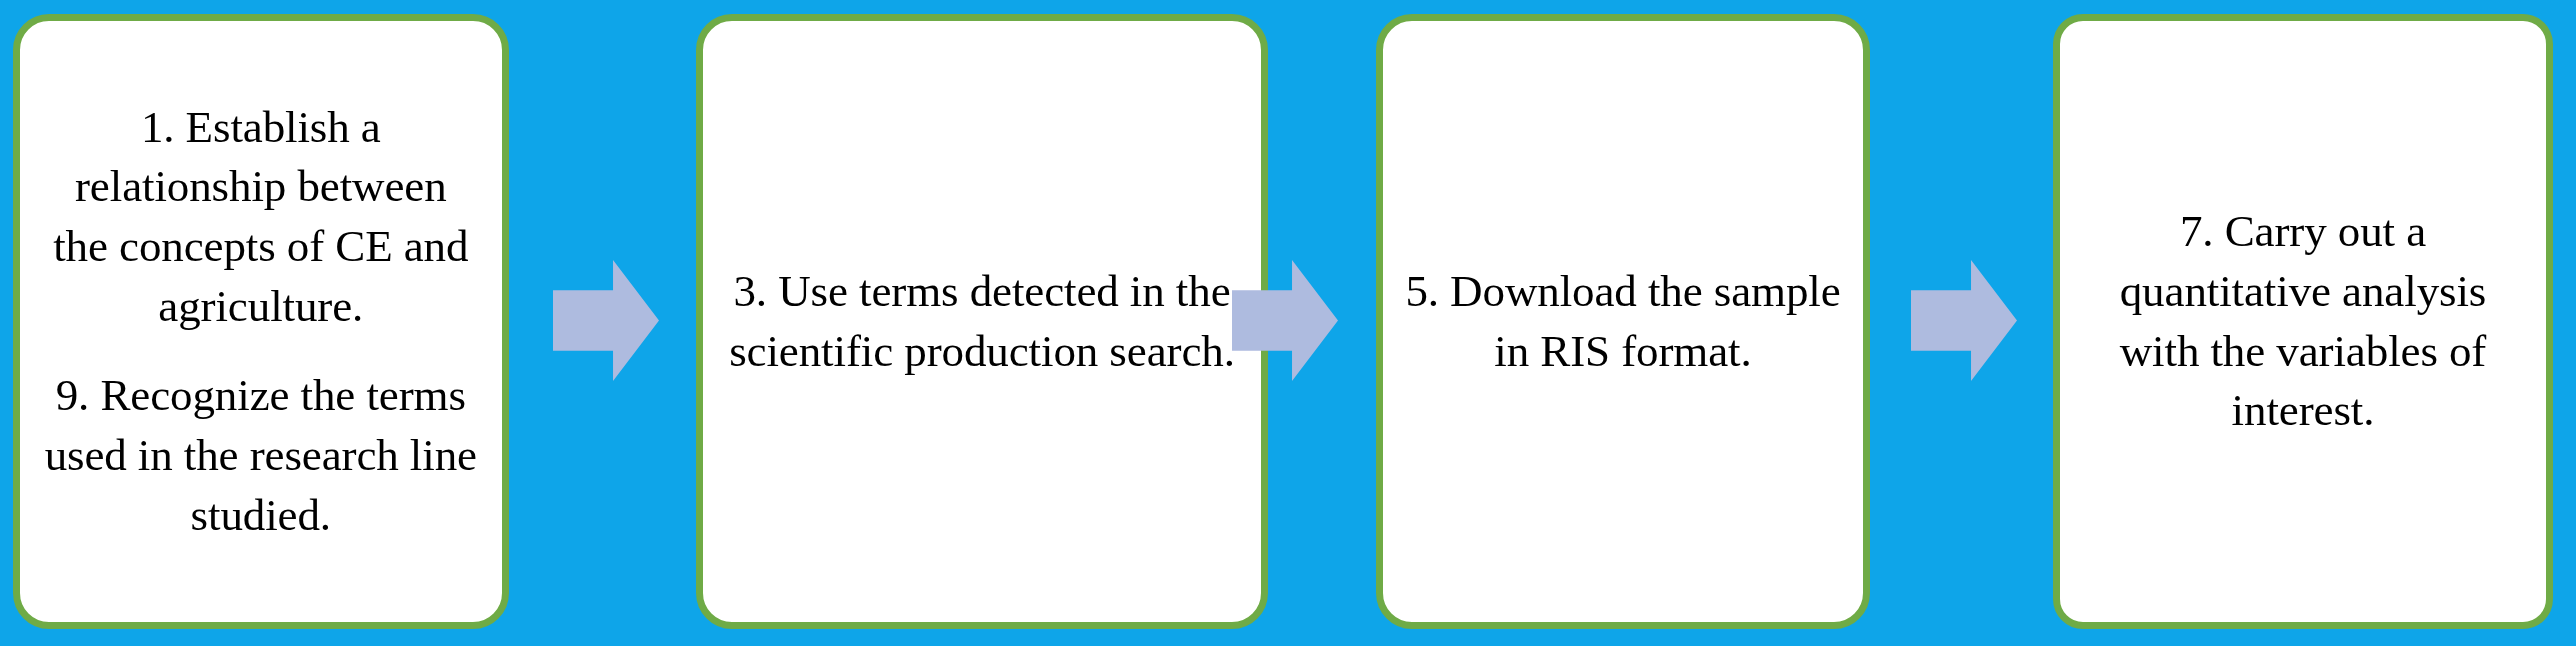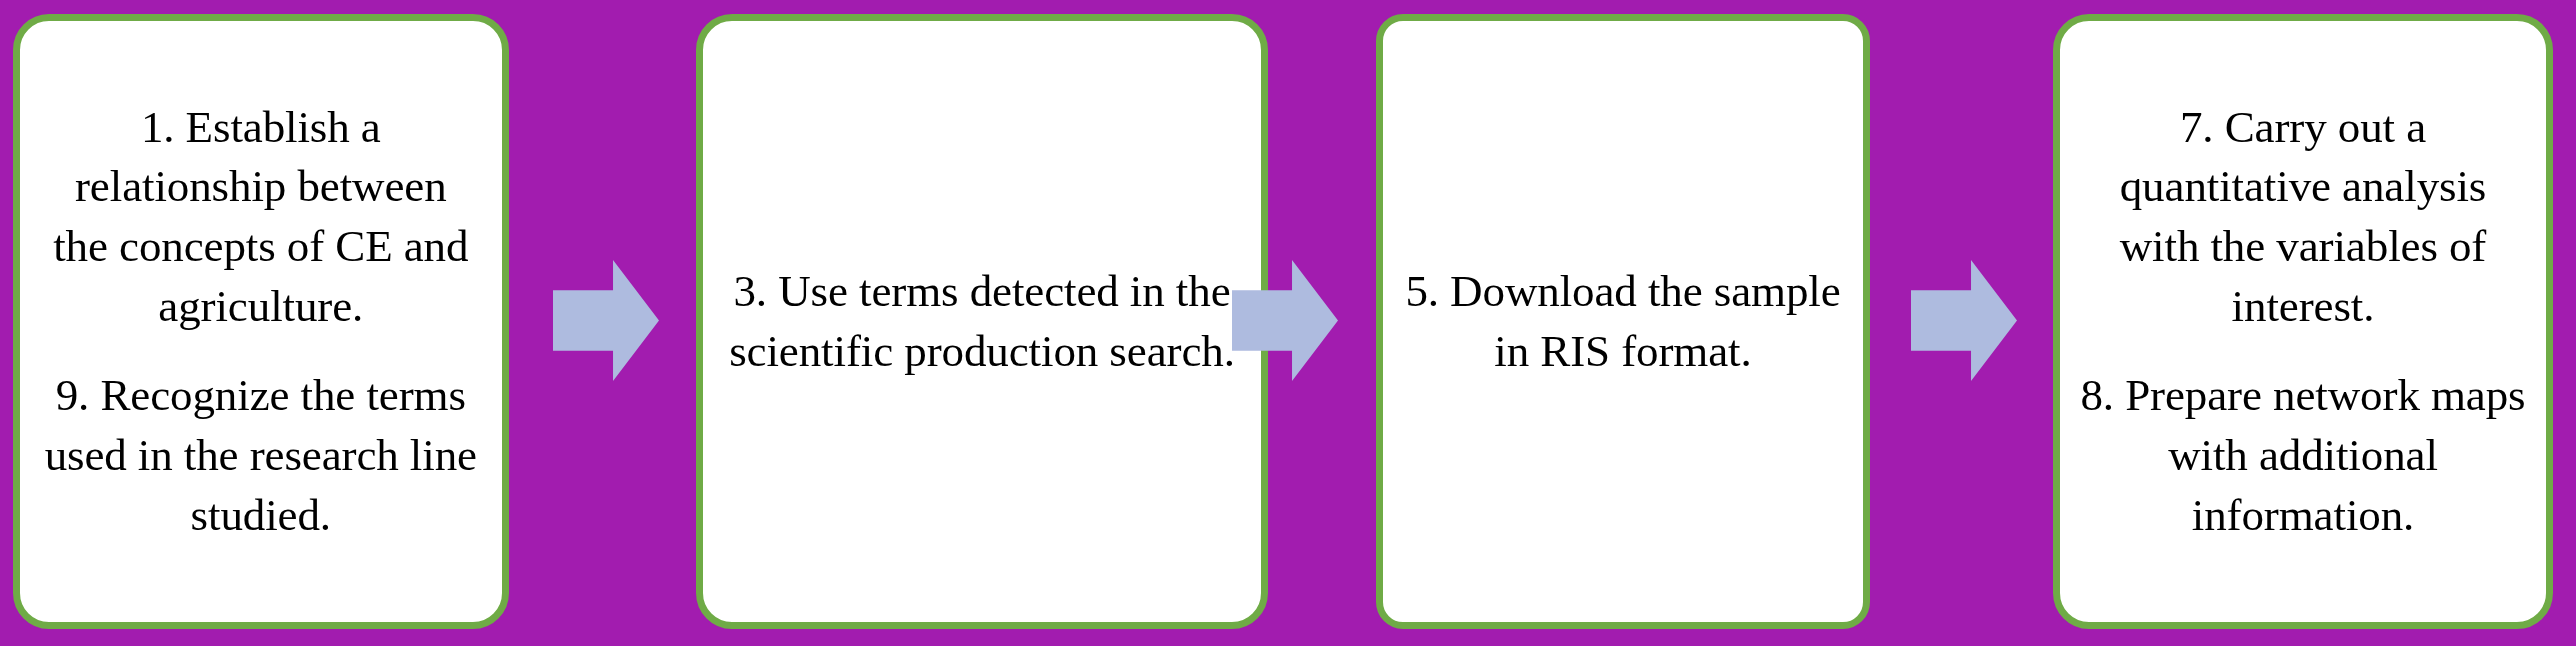--- a/index.html
+++ b/index.html
@@ -47,21 +47,21 @@
   }
 
   .stage-box .para + .para {
     margin-top: 29px;
   }
 
   
   #box-1 { left: 12.8px;   width: 496px; }
   #box-2 { left: 696px; width: 572px; }
   #box-3 { left: 1376px; width: 494px; }
-  #box-4 { left: 2053px; width: 500px; }
+  #box-4 { left: 2053px; width: 500px; border-radius: 30px; }
 
   
   #box-1 .para { padding: 0 24px; }
   #box-2 .para { padding: 0 22px; }
   #box-3 .para { padding: 0 22px; }
   #box-4 .para { padding: 0 16.6px; }
 
   
   .arrow-connector {
     position: absolute;
@@ -71,21 +71,21 @@
   }
   .arrow-connector svg { display: block; width: 100%; height: 100%; }
 
   #arrow-1 { left: 553px;  }
   #arrow-2 { left: 1232px; }
   #arrow-3 { left: 1911px; }
 </style>
 </head>
 <body>
 
-<div id="flowchart" style="background: #a21caf;">
+<div id="flowchart" style="background: #0ea5e9;">
 
   <div class="stage-box" id="box-1" style="border-color: rgb(111, 171, 70); background: rgb(255, 255, 255);">
     <div class="para">1. Establish a relationship between the concepts of CE and agriculture.</div>
     <div class="para">9. Recognize the terms used in the research line studied.</div>
   </div>
 
   <div class="arrow-connector" id="arrow-1">
     <svg viewBox="0 0 166 190" preserveAspectRatio="none" aria-hidden="true">
       <polygon points="0,47.5 94,47.5 94,0 166,95 94,190 94,142.5 0,142.5" fill="#AEBBDF"></polygon>
     </svg>
@@ -94,29 +94,28 @@
   <div class="stage-box" id="box-2" style="border-color: rgb(111, 171, 70); background: rgb(255, 255, 255);">
     <div class="para">3. Use terms detected in the scientific production search.</div>
   </div>
 
   <div class="arrow-connector" id="arrow-2">
     <svg viewBox="0 0 166 190" preserveAspectRatio="none" aria-hidden="true">
       <polygon points="0,47.5 94,47.5 94,0 166,95 94,190 94,142.5 0,142.5" fill="#AEBBDF"></polygon>
     </svg>
   </div>
 
-  <div class="stage-box" id="box-3" style="border-color: rgb(111, 171, 70); background: rgb(255, 255, 255); border-radius: 27px;">
+  <div class="stage-box" id="box-3" style="border-color: rgb(111, 171, 70); background: rgb(255, 255, 255);">
     <div class="para">5. Download the sample in RIS format.</div>
   </div>
 
   <div class="arrow-connector" id="arrow-3">
     <svg viewBox="0 0 166 190" preserveAspectRatio="none" aria-hidden="true">
       <polygon points="0,47.5 94,47.5 94,0 166,95 94,190 94,142.5 0,142.5" fill="#AEBBDF"></polygon>
     </svg>
   </div>
 
   <div class="stage-box" id="box-4" style="border-color: rgb(111, 171, 70); background: rgb(255, 255, 255);">
     <div class="para">7. Carry out a quantitative analysis with the variables of interest.</div>
-    <div class="para">8. Prepare network maps with additional information.</div>
   </div>
 
 </div>
 
 
 </body></html>

